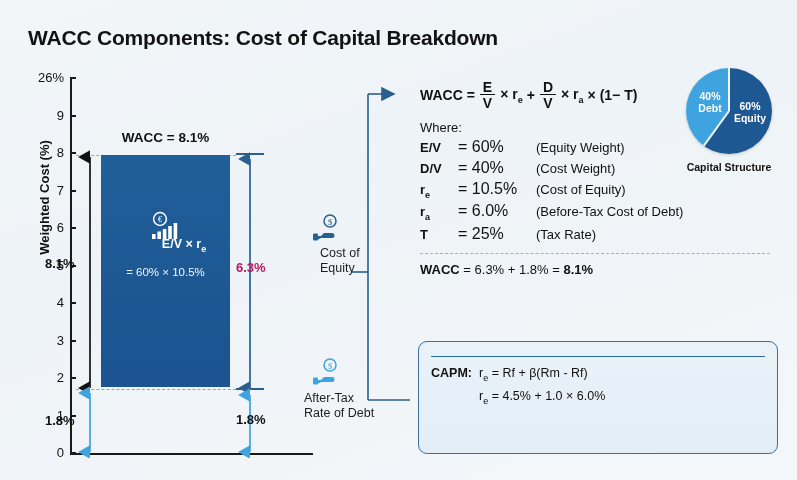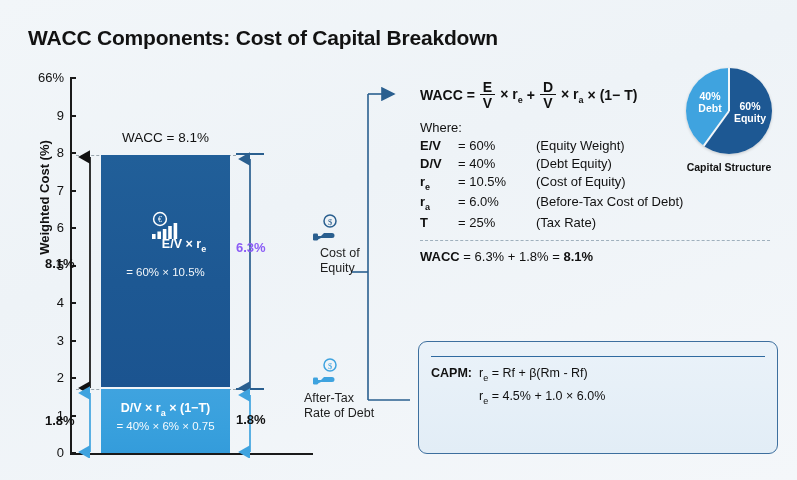--- a/index.html
+++ b/index.html
@@ -43,36 +43,36 @@
   #segDebt{
     position:absolute;left:0;right:0;top:234px;bottom:0;
     background:linear-gradient(180deg,#3fa3df 0%,#38a0dd 60%,#349cdb 100%);
   }
   .segText{position:absolute;left:0;right:0;text-align:center;color:#fff;}
   .segMain{font-size:12.5px;font-weight:bold;}
   .segSub{font-size:11.5px;font-weight:normal;opacity:.95;}
 
   #waccTop{
     left:101px;width:129px;top:130px;text-align:center;
-    font-size:13.5px;font-weight:normal;color:#111;white-space:nowrap;
+    font-size:13.5px;font-weight:bold;color:#111;white-space:nowrap;
   }
   .atxt{position:absolute;font-size:13px;font-weight:bold;white-space:nowrap;}
   .cap{position:absolute;height:1.6px;}
 
   
   .callout{position:absolute;font-size:12.5px;line-height:15px;color:#1d1d1d;}
 
   
   #connector{left:352px;top:82px;width:60px;height:330px;}
 
   
   #panel{left:420px;top:80px;width:300px;}
   .frow{display:flex;align-items:baseline;margin-top:3px;}
   .fsym{font-weight:bold;font-size:13px;min-width:38px;}
-  .fval{font-size:13px;min-width:78px;}
+  .fval{font-size:16px;min-width:78px;}
   .fdesc{font-size:13px;}
   .where{font-size:13px;margin-top:9px;margin-bottom:1px;}
   .sep{border-top:1px dashed #9fb0bd;margin:10px 0 8px 0;width:350px;}
   .fsum{font-size:13px;margin-top:2px;}
   .fsum b{font-weight:bold;}
   sub{font-size:9px;}
 
   
   #eq{display:flex;align-items:center;font-size:14px;font-weight:bold;gap:4px;}
   .frac{display:inline-flex;flex-direction:column;align-items:center;line-height:1.02;margin:0 1px;}
@@ -114,21 +114,21 @@
 
   <div class="abs" id="title">WACC Components: Cost of Capital Breakdown</div>
 
   <div class="abs" id="ylabel">Weighted Cost (%)</div>
 
   <div class="abs" id="axisLine"></div>
   <div class="abs" id="xaxisLine"></div>
 
   <div id="ticks">
       <div class="tick" style="top: 77px;"></div>
-      <div class="tlabel" style="left: 6px; top: 70px;">66%</div>
+      <div class="tlabel" style="left: 6px; top: 70px;">26%</div>
       <div class="tick" style="top: 114.5px;"></div>
       <div class="tlabel" style="left: 6px; top: 107.5px;">9</div>
       <div class="tick" style="top: 152px;"></div>
       <div class="tlabel" style="left: 6px; top: 145px;">8</div>
       <div class="tick" style="top: 189.5px;"></div>
       <div class="tlabel" style="left: 6px; top: 182.5px;">7</div>
       <div class="tick" style="top: 227px;"></div>
       <div class="tlabel" style="left: 6px; top: 220px;">6</div>
       <div class="tick" style="top: 264.5px;"></div>
       <div class="tlabel" style="left: 6px; top: 257.5px;">5</div>
@@ -159,26 +159,20 @@
         <rect x="8.4" y="20.5" width="3.6" height="7.5" fill="#ffffff"></rect>
         <rect x="13.8" y="18" width="3.6" height="10" fill="#ffffff"></rect>
         <rect x="19.2" y="15" width="3.6" height="13" fill="#ffffff"></rect>
         <rect x="24.6" y="12" width="3.6" height="16" fill="#ffffff"></rect>
       </svg>
       <div class="segText segMain" style="top:82px;margin-left:37px;">
         <span>E/V × r</span><sub>e</sub>
       </div>
       <div class="segText segSub" style="top:111px;">= 60% × 10.5%</div>
     </div>
-    <div id="segDebt">
-      <div class="segText segMain" style="top:12px;">
-        <span>D/V × r</span><sub>a</sub><span> × (1−T)</span>
-      </div>
-      <div class="segText segSub" style="top:31px;">= 40% × 6% × 0.75</div>
-    </div>
   </div>
 
   <svg class="abs" style="left:78px;top:150px;" width="24" height="245">
     <defs>
       <marker id="mkBlkUp" markerWidth="8" markerHeight="8" refX="4" refY="7" orient="auto">
         <path d="M0,7 L4,0 L8,7 Z" fill="#111"></path>
       </marker>
       <marker id="mkBlkDn" markerWidth="8" markerHeight="8" refX="4" refY="7" orient="auto">
         <path d="M0,7 L4,0 L8,7 Z" fill="#111"></path>
       </marker>
@@ -200,21 +194,21 @@
   <div class="cap" style="left:236px;top:153px;width:28px;background:#2a5f8f;"></div>
   <svg class="abs" style="left:238px;top:152px;" width="24" height="244">
     <defs>
       <marker id="mkNvy" markerWidth="8" markerHeight="8" refX="4" refY="7" orient="auto">
         <path d="M0,7 L4,0 L8,7 Z" fill="#2a5f8f"></path>
       </marker>
     </defs>
     <line x1="12" y1="236" x2="12" y2="7" stroke="#2a5f8f" stroke-width="1.7" marker-start="url(#mkNvy)" marker-end="url(#mkNvy)"></line>
   </svg>
   <div class="cap" style="left:236px;top:388px;width:28px;background:#2a5f8f;"></div>
-  <div class="atxt" style="left:236px;top:240px;color:#8b5cf6;">6.3%</div>
+  <div class="atxt" style="left:236px;top:260px;color:#be185d;">6.3%</div>
 
   <svg class="abs" style="left:238px;top:388px;" width="24" height="70">
     <line x1="12" y1="64" x2="12" y2="7" stroke="#3fa3df" stroke-width="1.7" marker-start="url(#mkBluUp)" marker-end="url(#mkBluUp)"></line>
   </svg>
   <div class="atxt" style="left:236px;top:412px;color:#111;">1.8%</div>
 
   <svg class="abs" style="left:312px;top:214px;" width="30" height="28" viewBox="0 0 30 28">
     <circle cx="18" cy="7" r="6" fill="none" stroke="#2a5f8f" stroke-width="1.5"></circle>
     <text x="18" y="10.5" font-size="8.5" fill="#2a5f8f" text-anchor="middle" font-family="Liberation Serif, serif">$</text>
     <path d="M2,22 L9,22 L12,19 L20,19 A2.4,2.4 0 0 1 20,24 L9,24 L5,26 L2,26 Z" fill="#2a5f8f"></path>
@@ -274,21 +268,21 @@
 
     <div id="formulaRows">
         <div class="frow">
           <div class="fsym">E/V</div>
           <div class="fval">= 60%</div>
           <div class="fdesc">(Equity Weight)</div>
         </div>
         <div class="frow">
           <div class="fsym">D/V</div>
           <div class="fval">= 40%</div>
-          <div class="fdesc">(Debt Equity)</div>
+          <div class="fdesc">(Cost Weight)</div>
         </div>
         <div class="frow">
           <div class="fsym">r<sub>e</sub></div>
           <div class="fval">= 10.5%</div>
           <div class="fdesc">(Cost of Equity)</div>
         </div>
         <div class="frow">
           <div class="fsym">r<sub>a</sub></div>
           <div class="fval">= 6.0%</div>
           <div class="fdesc">(Before-Tax Cost of Debt)</div>

